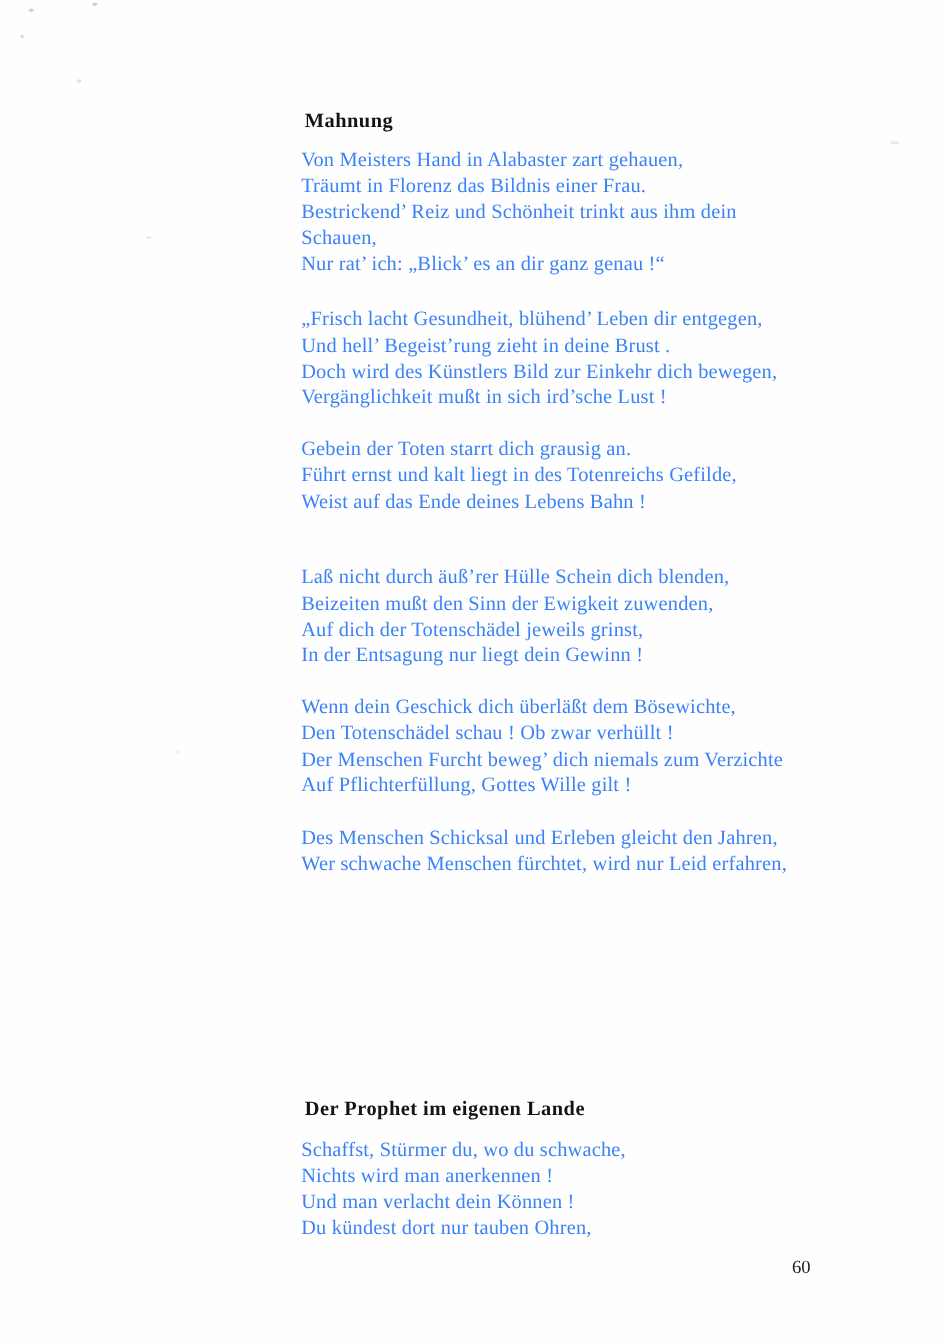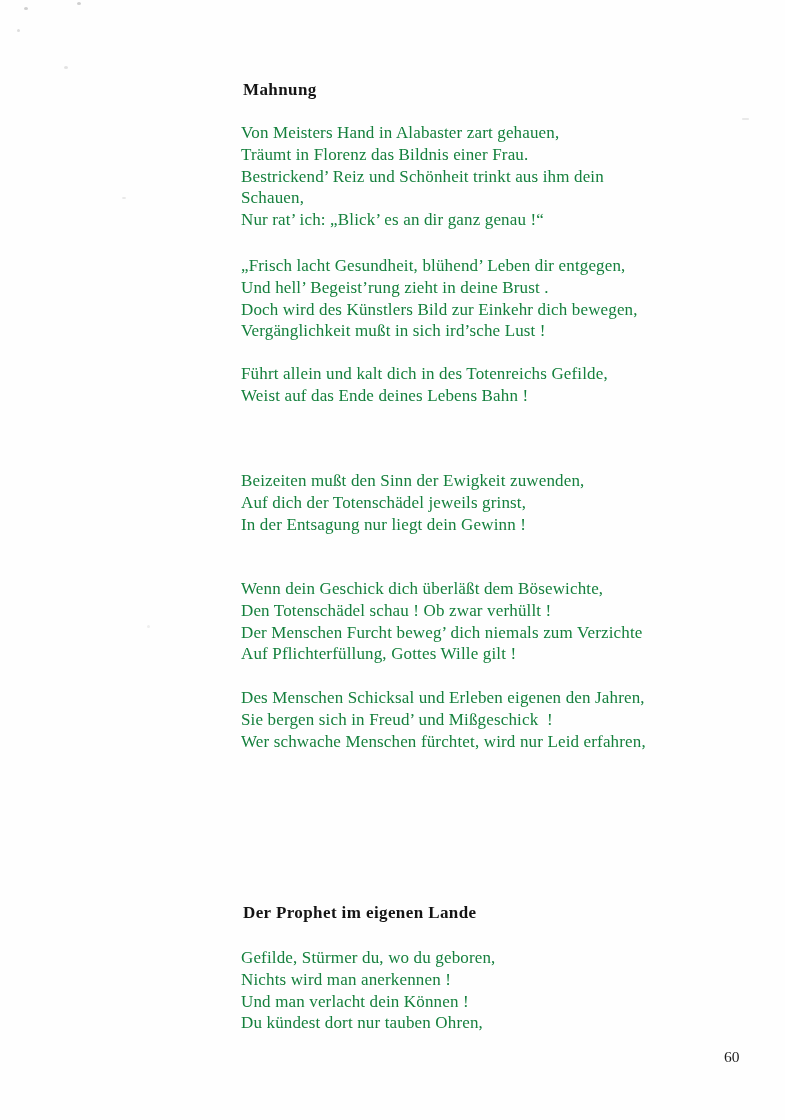--- a/index.html
+++ b/index.html
@@ -12,41 +12,41 @@
     width: 785px;
     height: 1120px;
     background: #fefefe;
     font-family: "Liberation Serif", "DejaVu Serif", serif;
     color: #1c1c1c;
     overflow: hidden;
   }
   .poem-title {
     position: absolute;
     left: 243px;
-    margin: 0;
+    margin: 11px;
     font-size: 17px;
     font-weight: bold;
     letter-spacing: 0.4px;
     color: #141414;
     white-space: pre;
   }
   .stanza {
     position: absolute;
-    left: 241px;
+    left: 251px;
     font-size: 17px;
     line-height: 21.8px;
     letter-spacing: 0.15px;
-    color: #15803d;
+    color: #3b82f6;
   }
   .line {
     white-space: pre;
   }
   .page-number {
     position: absolute;
-    left: 724px;
+    left: 660px;
     top: 1048px;
     font-size: 15.5px;
     color: #1d1d1d;
   }
   
   .speck {
     position: absolute;
     background: rgba(40, 40, 40, 0.22);
     border-radius: 50%;
     filter: blur(0.4px);
@@ -84,49 +84,50 @@
     </div>
 
     <div class="stanza" style="top:255px">
       <div class="line">„Frisch lacht Gesundheit, blühend’ Leben dir entgegen,</div>
       <div class="line">Und hell’ Begeist’rung zieht in deine Brust .</div>
       <div class="line">Doch wird des Künstlers Bild zur Einkehr dich bewegen,</div>
       <div class="line">Vergänglichkeit mußt in sich ird’sche Lust !</div>
     </div>
 
     <div class="stanza" style="top:363px">
-      <div class="line">Führt allein und kalt dich in des Totenreichs Gefilde,</div>
+      <div class="line">Gebein der Toten starrt dich grausig an.</div>
+      <div class="line">Führt ernst und kalt liegt in des Totenreichs Gefilde,</div>
       <div class="line">Weist auf das Ende deines Lebens Bahn !</div>
     </div>
 
     <div class="stanza" style="top:470px">
+      <div class="line">Laß nicht durch äuß’rer Hülle Schein dich blenden,</div>
       <div class="line">Beizeiten mußt den Sinn der Ewigkeit zuwenden,</div>
       <div class="line">Auf dich der Totenschädel jeweils grinst,</div>
       <div class="line">In der Entsagung nur liegt dein Gewinn !</div>
     </div>
 
     <div class="stanza" style="top:578px">
       <div class="line">Wenn dein Geschick dich überläßt dem Bösewichte,</div>
       <div class="line">Den Totenschädel schau ! Ob zwar verhüllt !</div>
       <div class="line">Der Menschen Furcht beweg’ dich niemals zum Verzichte</div>
       <div class="line">Auf Pflichterfüllung, Gottes Wille gilt !</div>
     </div>
 
     <div class="stanza" style="top:687px">
-      <div class="line">Des Menschen Schicksal und Erleben eigenen den Jahren,</div>
-      <div class="line">Sie bergen sich in Freud’ und Mißgeschick  !</div>
+      <div class="line">Des Menschen Schicksal und Erleben gleicht den Jahren,</div>
       <div class="line">Wer schwache Menschen fürchtet, wird nur Leid erfahren,</div>
     </div>
   </section>
 
   <section>
     <h2 class="poem-title" style="top:903px">Der Prophet im eigenen Lande</h2>
 
     <div class="stanza" style="top:947px">
-      <div class="line">Gefilde, Stürmer du, wo du geboren,</div>
+      <div class="line">Schaffst, Stürmer du, wo du schwache,</div>
       <div class="line">Nichts wird man anerkennen !</div>
       <div class="line">Und man verlacht dein Können !</div>
       <div class="line">Du kündest dort nur tauben Ohren,</div>
     </div>
   </section>
 
   <div class="page-number">60</div>
 
 </div>
 

